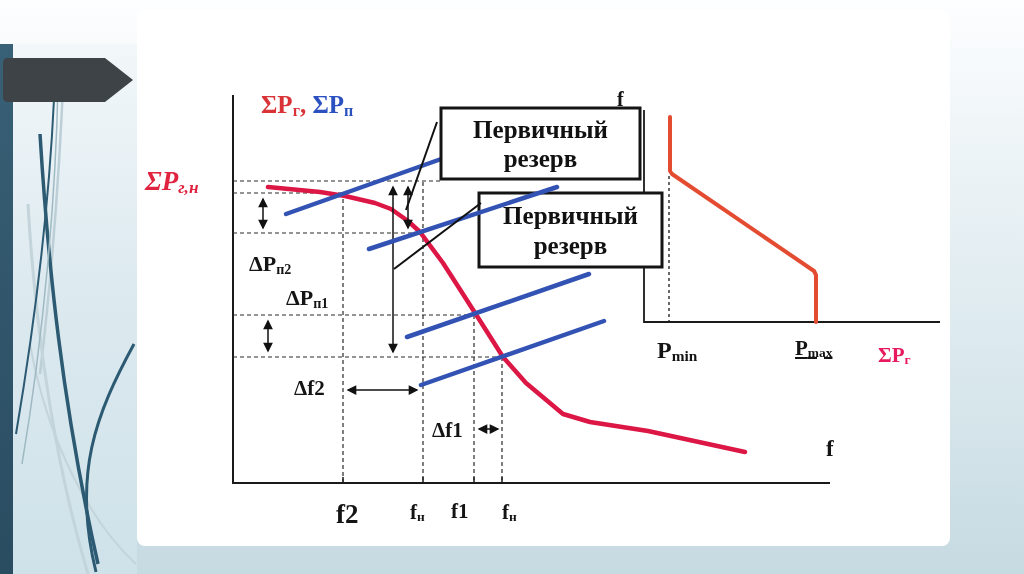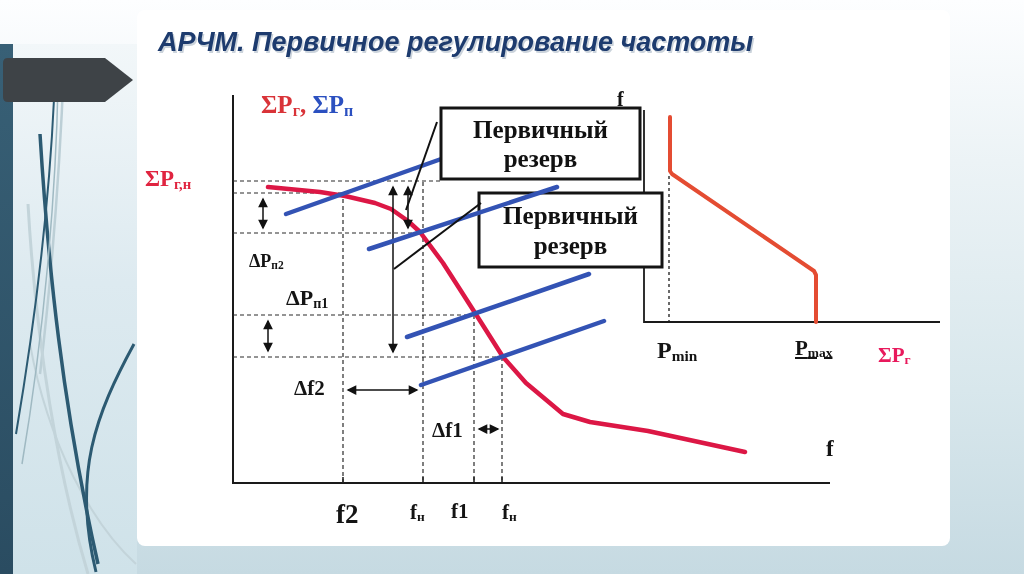--- a/index.html
+++ b/index.html
@@ -45,21 +45,20 @@
 
   <div class="edge-bar"></div>
   <div class="white-card"></div>
 
   <div class="arrow-tag">
     <svg width="132" height="46" viewBox="0 0 132 46">
       <path d="M6,1 H103 L131,23 L103,45 H6 Q1,45 1,40 V6 Q1,1 6,1 Z" fill="#3e4347"></path>
     </svg>
   </div>
 
-  <div class="title">АРЧМ. Первичное регулирование частоты</div>
 
   <svg class="diagram" width="1024" height="574" viewBox="0 0 1024 574">
     <defs>
       <marker id="ah" viewBox="0 0 10 10" refX="8.5" refY="5" markerWidth="7.5" markerHeight="6.5" orient="auto-start-reverse">
         <path d="M0,0 L10,5 L0,10 z" fill="#111"></path>
       </marker>
     </defs>
 
     <g>
       <path d="M644,110 V322 H940" fill="none" stroke="#1a1a1a" stroke-width="1.8"></path>
@@ -105,25 +104,25 @@
     <g stroke="#111" stroke-width="2" fill="none">
       <path d="M406,210 L437,122"></path>
       <path d="M394,269 L481,203"></path>
     </g>
   </svg>
 
   <div class="lbl" style="left:261px;top:91px;font-size:25px;">
     <span class="red"><span>ΣP</span><sub>г</sub></span><span class="red">, </span><span class="blue"><span>ΣP</span><sub>п</sub></span>
   </div>
 
-  <div class="lbl crimson" style="left:145px;top:166px;font-size:23px;">
+  <div class="lbl crimson" style="left:145px;top:166px;font-size:27px;font-style:italic;">
     <span>ΣP</span><sub>г,н</sub>
   </div>
 
-  <div class="lbl" style="left:249px;top:251px;font-size:18px;">
+  <div class="lbl" style="left:249px;top:251px;font-size:22px;">
     <span>ΔP</span><sub>п2</sub>
   </div>
   <div class="lbl" style="left:286px;top:285px;font-size:22px;">
     <span>ΔP</span><sub>п1</sub>
   </div>
 
   <div class="lbl" style="left:294px;top:376px;font-size:21px;">Δf2</div>
   <div class="lbl" style="left:432px;top:418px;font-size:21px;">Δf1</div>
 
   <div class="lbl" style="left:336px;top:499px;font-size:27px;">

